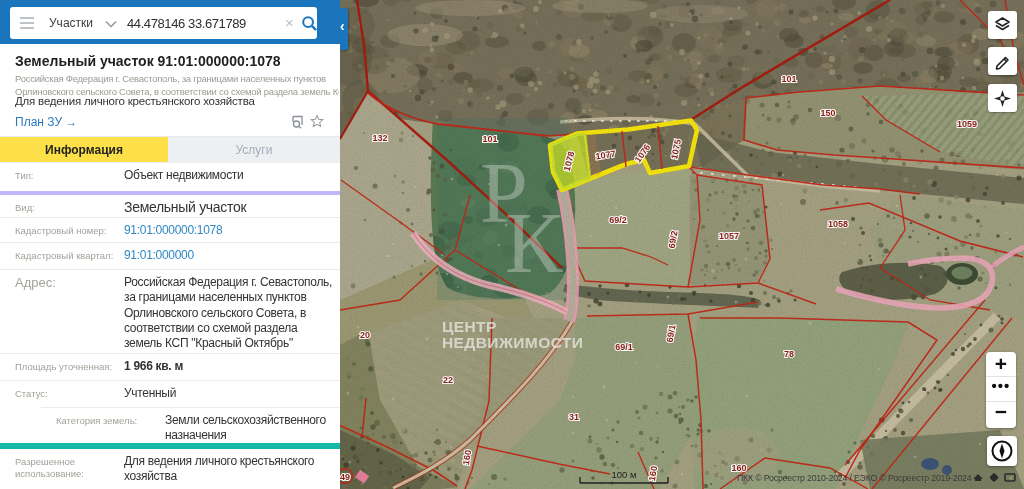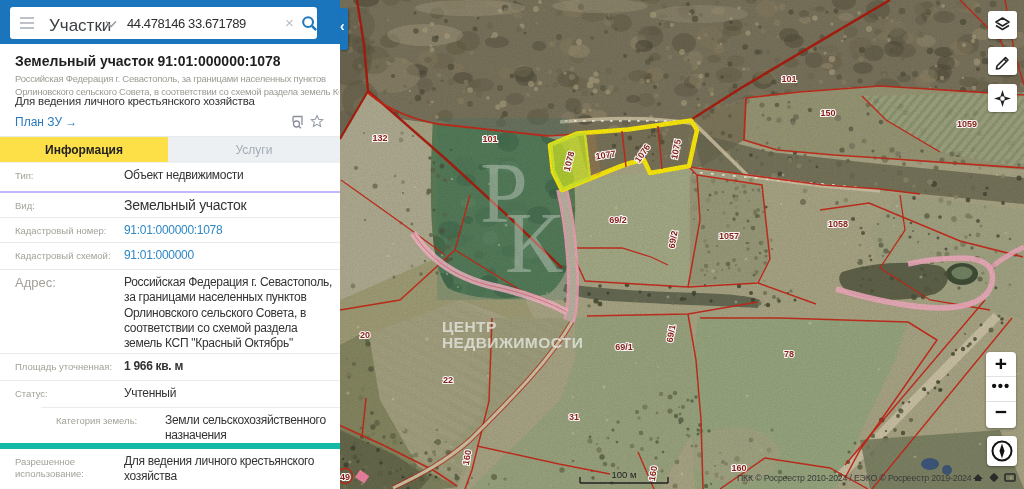--- a/index.html
+++ b/index.html
@@ -1540,30 +1540,30 @@
  <div style="position:absolute;left:0;top:136px;width:340px;height:26px;border-top:1px solid #e7ebee">
   <div style="position:absolute;left:0;top:0;width:168px;height:26px;background:#fde047;text-align:center;font-size:12px;font-weight:bold;color:#222;line-height:26px">Информация</div>
   <div style="position:absolute;left:168px;top:0;width:172px;height:26px;background:#edf0f3;text-align:center;font-size:12px;color:#a3adb8;line-height:26px">Услуги</div>
  </div>
 
  <div style="position:absolute;left:0;top:162px;width:340px">
   <div style="position:relative;height:29px;border-top:1px solid #f0f0f0;">
    <div style="position:absolute;left:15px;top:7px;font-size:9.5px;line-height:12px;color:#a3a199">Тип:</div>
    <div style="position:absolute;left:124px;top:5px;width:216px;font-size:12px;letter-spacing:-0.3px;line-height:15.3px;white-space:nowrap;color:#333">Объект недвижимости</div>
   </div>
-  <div style="position:relative;height:26px;border-top:2px solid #c4b5fd;">
+  <div style="position:relative;height:26px;border-top:4px solid #c4b5fd;">
    <div style="position:absolute;left:15px;top:7px;font-size:9.5px;line-height:12px;color:#a3a199">Вид:</div>
    <div style="position:absolute;left:124px;top:5px;width:216px;font-size:14px;letter-spacing:-0.3px;line-height:15.3px;white-space:nowrap;color:#333">Земельный участок</div>
   </div>
   <div style="position:relative;height:25px;border-top:1px solid #ebebeb;">
    <div style="position:absolute;left:15px;top:7px;font-size:9.5px;line-height:12px;color:#a3a199">Кадастровый номер:</div>
    <div style="position:absolute;left:124px;top:5px;width:216px;font-size:12px;letter-spacing:-0.3px;line-height:15.3px;white-space:nowrap;color:#2f87c4">91:01:000000:1078</div>
   </div>
   <div style="position:relative;height:27px;border-top:1px solid #ebebeb;">
-   <div style="position:absolute;left:15px;top:7px;font-size:9.5px;line-height:12px;color:#a3a199">Кадастровый схемой:</div>
+   <div style="position:absolute;left:15px;top:7px;font-size:9.5px;line-height:12px;color:#a3a199">Кадастровый квартал:</div>
    <div style="position:absolute;left:124px;top:5px;width:216px;font-size:12px;letter-spacing:-0.3px;line-height:15.3px;white-space:nowrap;color:#2f87c4">91:01:000000</div>
   </div>
   <div style="position:relative;height:84px;border-top:1px solid #ebebeb;">
    <div style="position:absolute;left:15px;top:7px;font-size:13px;line-height:12px;color:#a3a199">Адрес:</div>
    <div style="position:absolute;left:124px;top:5px;width:216px;font-size:12px;letter-spacing:-0.3px;line-height:15.3px;white-space:nowrap;color:#333">Российская Федерация г. Севастополь,<br>за границами населенных пунктов<br>Орлиновского сельского Совета, в<br>соответствии со схемой раздела<br>земель КСП "Красный Октябрь"</div>
   </div>
   <div style="position:relative;height:27px;border-top:1px solid #ebebeb;">
    <div style="position:absolute;left:15px;top:7px;font-size:9.5px;line-height:12px;color:#a3a199">Площадь уточненная:</div>
    <div style="position:absolute;left:124px;top:5px;width:216px;font-size:12px;letter-spacing:-0.3px;line-height:15.3px;white-space:nowrap;font-weight:bold;color:#333">1 966 кв. м</div>
   </div>
@@ -1586,21 +1586,21 @@
 
 <div style="position:absolute;left:340px;top:8px;width:8px;height:42px;background:#1b75bd;border-radius:0 3px 3px 0;box-shadow:1px 1px 2px rgba(0,0,0,0.3)"></div>
 <div style="position:absolute;left:340px;top:18px;color:#fff;font-size:14px;font-weight:bold">‹</div>
 
 <div style="position:absolute;left:10px;top:7px;width:307px;height:32px;background:#fff;border-radius:3px">
  <div style="position:absolute;left:10px;top:10px;width:14px">
   <div style="height:2px;background:#bcc2c7;margin-bottom:3px"></div>
         <div style="height:2px;background:#bcc2c7;margin-bottom:3px"></div>
         <div style="height:2px;background:#bcc2c7"></div>
       </div>
- <div style="position:absolute;left:39px;top:9px;font-size:17px;color:#3c4043">Участки</div>
+ <div style="position:absolute;left:39px;top:9px;font-size:12px;color:#3c4043">Участки</div>
  <svg style="position:absolute;left:95px;top:13px" width="12" height="8" viewBox="0 0 12 8">
         <path d="M1,1.5 L6,6.5 L11,1.5" fill="none" stroke="#9aa0a6" stroke-width="1.6"></path>
       </svg>
  <div style="position:absolute;left:117px;top:9px;font-size:13px;letter-spacing:-0.4px;color:#2d2d2d">44.478146 33.671789</div>
  <div style="position:absolute;left:275px;top:7px;font-size:15px;color:#b9bfc4">×</div>
  <svg style="position:absolute;left:291px;top:8px" width="17" height="17" viewBox="0 0 18 18">
         <circle cx="7.5" cy="7.5" r="5.2" fill="none" stroke="#1d78be" stroke-width="2.2"></circle>
         <path d="M11.5,11.5 L16,16" stroke="#1d78be" stroke-width="2.6"></path>
       </svg>
 </div>

